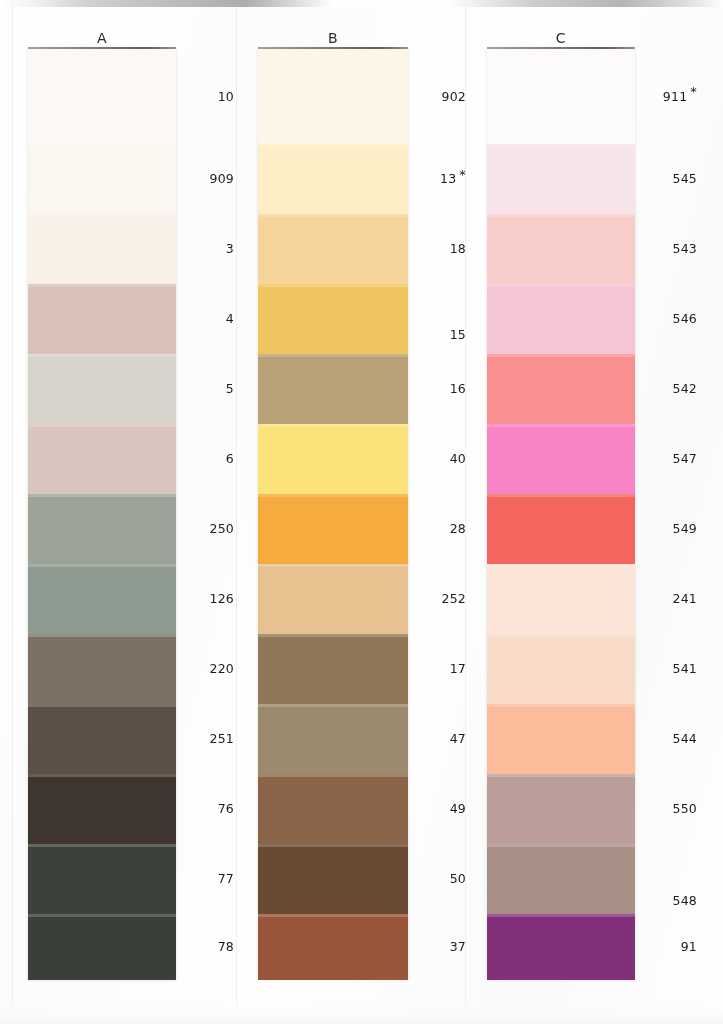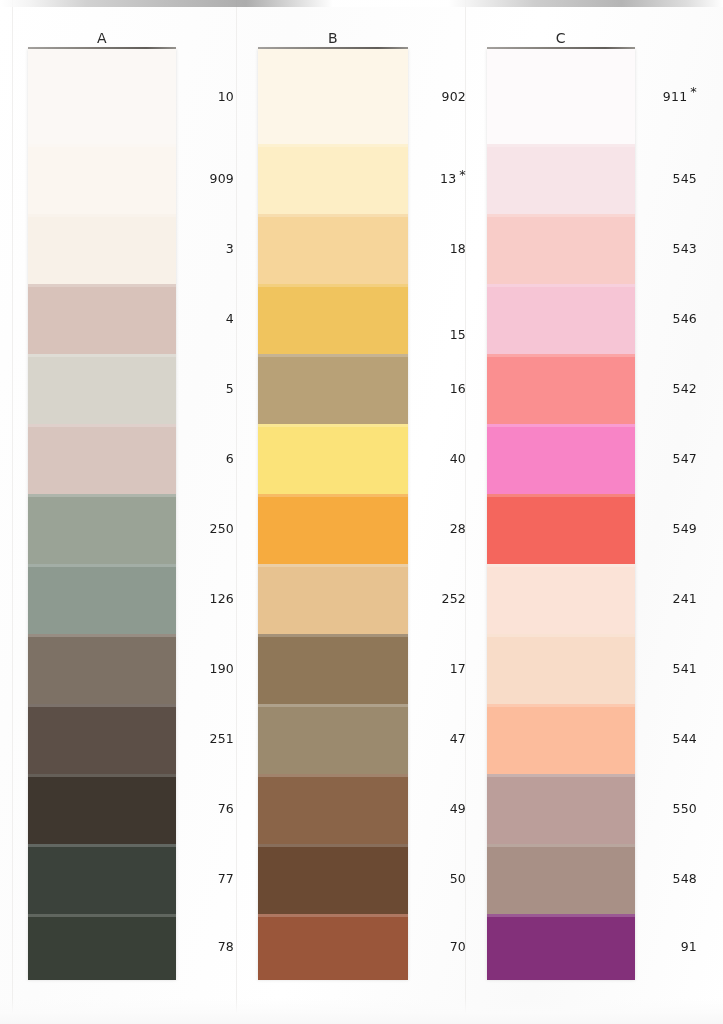--- a/index.html
+++ b/index.html
@@ -163,21 +163,21 @@
     </div>
   <div class="labels">
       <div class="label" style="top: 39.5px;"><span>10</span></div>
       <div class="label" style="top: 122px;"><span>909</span></div>
       <div class="label" style="top: 192px;"><span>3</span></div>
       <div class="label" style="top: 262px;"><span>4</span></div>
       <div class="label" style="top: 332px;"><span>5</span></div>
       <div class="label" style="top: 402px;"><span>6</span></div>
       <div class="label" style="top: 472px;"><span>250</span></div>
       <div class="label" style="top: 542px;"><span>126</span></div>
-      <div class="label" style="top: 612px;"><span>190</span></div>
+      <div class="label" style="top: 612px;"><span>220</span></div>
       <div class="label" style="top: 682px; margin-left: 13px;"><span>251</span></div>
       <div class="label" style="top: 752px;"><span>76</span></div>
       <div class="label" style="top: 822px; text-align: right;"><span>77</span></div>
       <div class="label" style="top: 890px;"><span>78</span></div>
     </div>
 </div>
 
 <div class="column" id="column-b">
   <div class="column-header">B</div>
   <div class="header-rule"></div>
@@ -202,21 +202,21 @@
       <div class="label" style="top: 192px;"><span>18</span></div>
       <div class="label" style="top: 278px; text-align: center;"><span>15</span></div>
       <div class="label" style="top: 332px;"><span>16</span></div>
       <div class="label" style="top: 402px;"><span>40</span></div>
       <div class="label" style="top: 472px;"><span>28</span></div>
       <div class="label" style="top: 542px;"><span>252</span></div>
       <div class="label" style="top: 612px;"><span>17</span></div>
       <div class="label" style="top: 682px;"><span>47</span></div>
       <div class="label" style="top: 752px;"><span>49</span></div>
       <div class="label" style="top: 822px;"><span>50</span></div>
-      <div class="label" style="top: 890px;"><span>70</span></div>
+      <div class="label" style="top: 890px;"><span>37</span></div>
     </div>
 </div>
 
 <div class="column" id="column-c">
   <div class="column-header">C</div>
   <div class="header-rule"></div>
   <div class="swatch-strip">
       <div class="swatch first" style="height: 95px; background: rgb(253, 250, 251);"></div>
       <div class="swatch" style="height: 70px; background: rgb(247, 228, 232);"></div>
       <div class="swatch" style="height: 70px; background: rgb(248, 204, 200);"></div>
@@ -236,18 +236,18 @@
       <div class="label" style="top: 122px;"><span>545</span></div>
       <div class="label" style="top: 192px;"><span>543</span></div>
       <div class="label" style="top: 262px;"><span>546</span></div>
       <div class="label" style="top: 332px;"><span>542</span></div>
       <div class="label" style="top: 402px;"><span>547</span></div>
       <div class="label" style="top: 472px;"><span>549</span></div>
       <div class="label" style="top: 542px;"><span>241</span></div>
       <div class="label" style="top: 612px;"><span>541</span></div>
       <div class="label" style="top: 682px;"><span>544</span></div>
       <div class="label" style="top: 752px;"><span>550</span></div>
-      <div class="label" style="top: 822px; margin-left: 48px;"><span>548</span></div>
+      <div class="label" style="top: 844px; margin-left: 48px;"><span>548</span></div>
       <div class="label" style="top: 890px;"><span>91</span></div>
     </div>
 </div>
 
 <div id="scan-bottom-shadow"></div>
 
 </body></html>

